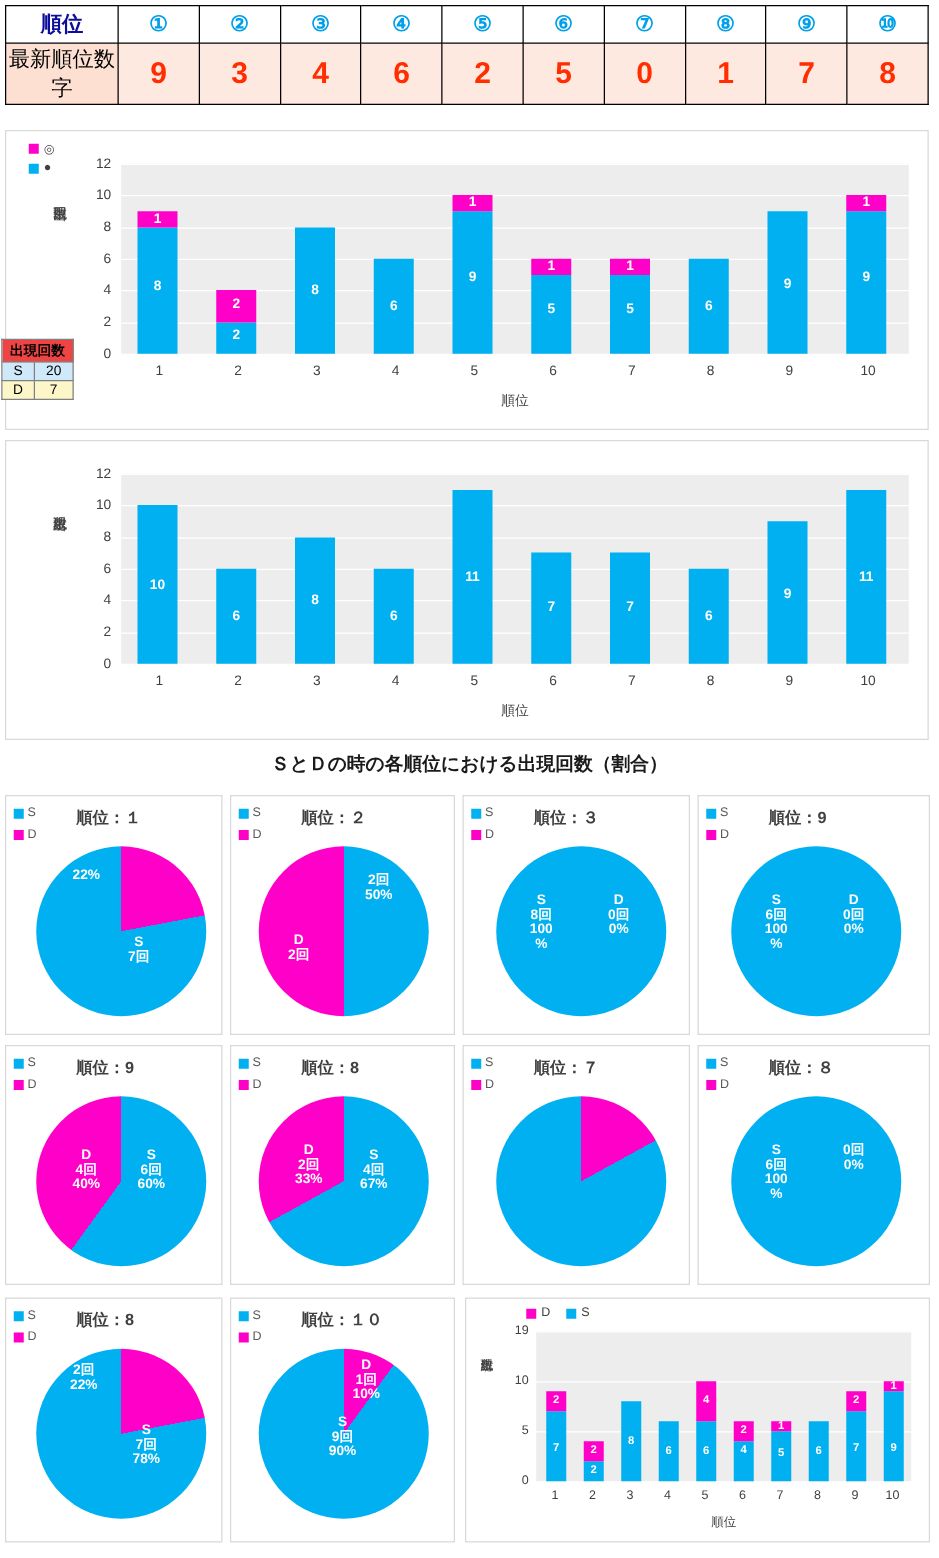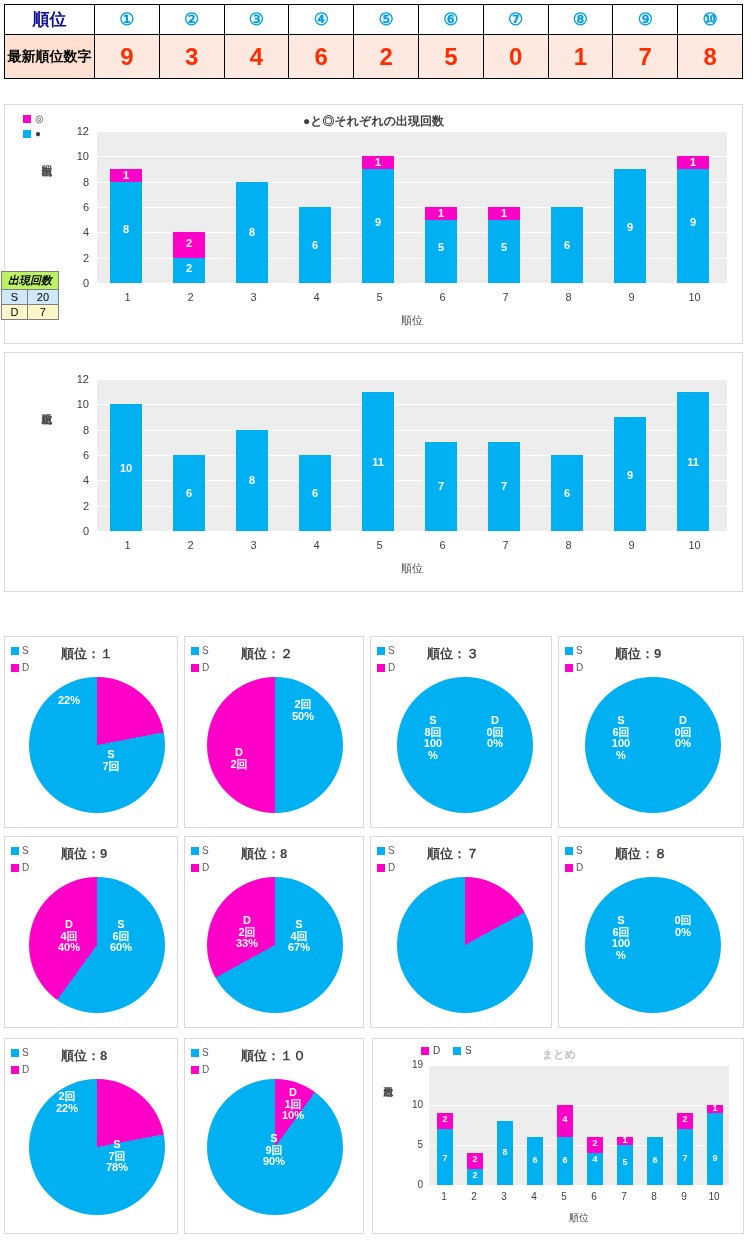--- a/index.html
+++ b/index.html
@@ -12,21 +12,21 @@
     color:#000;
     overflow:hidden;
   }
   .wrap { position:relative; width:751px; height:1246px; }
 
   
   table.rank-table { border-collapse:collapse; width:739px; margin:4px 0 0 4px; table-layout:fixed; }
   table.rank-table td, table.rank-table th { border:1px solid #000; text-align:center; }
   .rt-head-label { width:90px; background:#ffffff; font-size:17px; font-weight:bold; color:#0d0d9c; height:30px; }
   .rt-head-cell { background:#ffffff; font-size:17px; color:#00a0e9; height:30px; }
-  .rt-row-label { background:#fde0d2; font-size:14px; font-weight:bold; color:#000; height:44px; }
+  .rt-row-label { background:#fde0d2; font-size:17px; font-weight:normal; color:#000; height:44px; }
   .rt-num { background:#fde9e0; font-size:24px; font-weight:bold; color:#ff2d00; height:44px; }
 
   
   .panel { position:absolute; border:1px solid #d9d9d9; background:#fff; }
 
   .chart-title { text-align:center; font-size:12px; font-weight:bold; color:#404040; }
 
   .legend { position:absolute; font-size:10px; color:#404040; }
   .legend .row { display:flex; align-items:center; gap:4px; margin-bottom:4px; }
   .sw { width:8px; height:8px; display:inline-block; }
@@ -41,21 +41,21 @@
   .axis-title-y { position:absolute; font-size:11px; color:#404040; writing-mode:vertical-rl; text-orientation:upright; letter-spacing:0px; }
 
   .bar { position:absolute; }
   .bar .seg-s { position:absolute; left:0; right:0; bottom:0; background:#00b0f0; }
   .bar .seg-d { position:absolute; left:0; right:0; top:0; background:#ff00c8; }
   .bar .lbl { position:absolute; left:0; right:0; text-align:center; color:#fff; font-size:11px; font-weight:bold; }
 
   
   .stat-table { position:absolute; border-collapse:collapse; font-size:11px; }
   .stat-table td { border:1px solid #808080; text-align:center; padding:1px 6px; }
-  .stat-head { background:#bef264; font-weight:bold;font-style:italic; }
+  .stat-head { background:#ef4444; font-weight:bold; }
   .stat-s { background:#cfe9fb; }
   .stat-d { background:#fdf6c9; }
 
   
   .pie-card { position:absolute; border:1px solid #d9d9d9; background:#fff; }
   .pie-title { position:absolute; top:8px; left:56px; font-size:13px; font-weight:bold; color:#404040; }
   .pie-legend { position:absolute; top:8px; left:6px; font-size:10px; color:#595959; }
   .pie-legend .row { display:flex; align-items:center; gap:3px; margin-bottom:6px; }
   .pie { position:absolute; border-radius:50%; }
   .pie-lab { position:absolute; font-size:11px; font-weight:bold; color:#ffffff; text-align:center; line-height:1.05; }
@@ -93,21 +93,20 @@
       <td class="rt-num">5</td>
       <td class="rt-num">0</td>
       <td class="rt-num">1</td>
       <td class="rt-num">7</td>
       <td class="rt-num">8</td>
     </tr>
   </tbody>
     </table>
 
   <div class="panel" style="left:4px; top:100px; width:739px; height:240px;">
-    <div class="chart-title" style="margin-top:8px;">●と◎それぞれの出現回数</div>
 
     <div class="legend" style="left:18px; top:8px;">
       <div class="row">
         <span class="sw magenta"></span>
         <span>◎</span>
       </div>
       <div class="row">
         <span class="sw cyan"></span>
         <span>●</span>
       </div>
@@ -289,20 +288,21 @@
     <div class="xtick" style="left:280px; top:186px; width:63px;">4</div>
     <div class="xtick" style="left:343px; top:186px; width:63px;">5</div>
     <div class="xtick" style="left:406px; top:186px; width:63px;">6</div>
     <div class="xtick" style="left:469px; top:186px; width:63px;">7</div>
     <div class="xtick" style="left:532px; top:186px; width:63px;">8</div>
     <div class="xtick" style="left:595px; top:186px; width:63px;">9</div>
     <div class="xtick" style="left:658px; top:186px; width:63px;">10</div>
     <div class="axis-title-x" style="left:92px; top:208px; width:630px;">順位</div>
   </div>
 
+  <div style="position:absolute; left:0; top:598px; width:751px; text-align:center; font-size:15px; font-weight:bold; color:#1a1a1a;">ＳとＤの時の各順位における出現回数（割合）</div>
 
   <div class="pie-card" style="left:4px; top:632px; width:174px; height:192px;">
     <div class="pie-legend">
       <div class="row">
           <span class="sw cyan"></span>
           <span>S</span>
         </div>
       <div class="row">
           <span class="sw magenta"></span>
           <span>D</span>
@@ -491,21 +491,20 @@
     <div class="pie" style="left:22px; top:40px; width:136px; height:136px; background:conic-gradient(#ff00c8 0 10%, #00b0f0 10% 100%);"></div>
     <div class="pie-lab" style="left:86px; top:48px; width:44px; white-space:pre;">D
 1回
 10%</div>
     <div class="pie-lab" style="left:64px; top:94px; width:50px; white-space:pre;">S
 9回
 90%</div>
   </div>
 
   <div class="panel" style="left:372px; top:1034px; width:372px; height:196px;">
-    <div class="sum-title" style="left:0; top:8px; width:372px; text-align:center;">まとめ</div>
 
     <div class="legend" style="left:48px; top:6px;">
       <div class="row" style="display:inline-flex; margin-right:10px;">
         <span class="sw magenta"></span>
         <span>D</span>
       </div>
       <div class="row" style="display:inline-flex;">
         <span class="sw cyan"></span>
         <span>S</span>
       </div>

